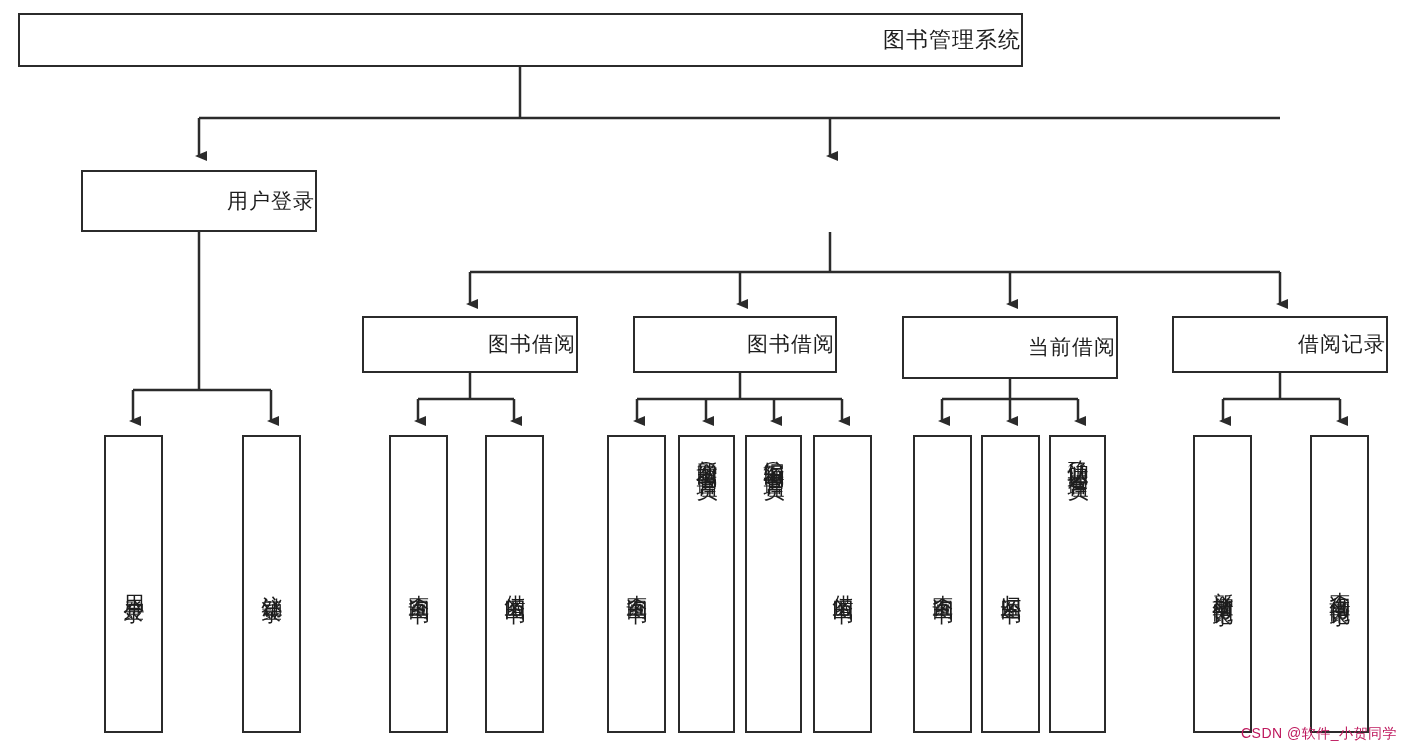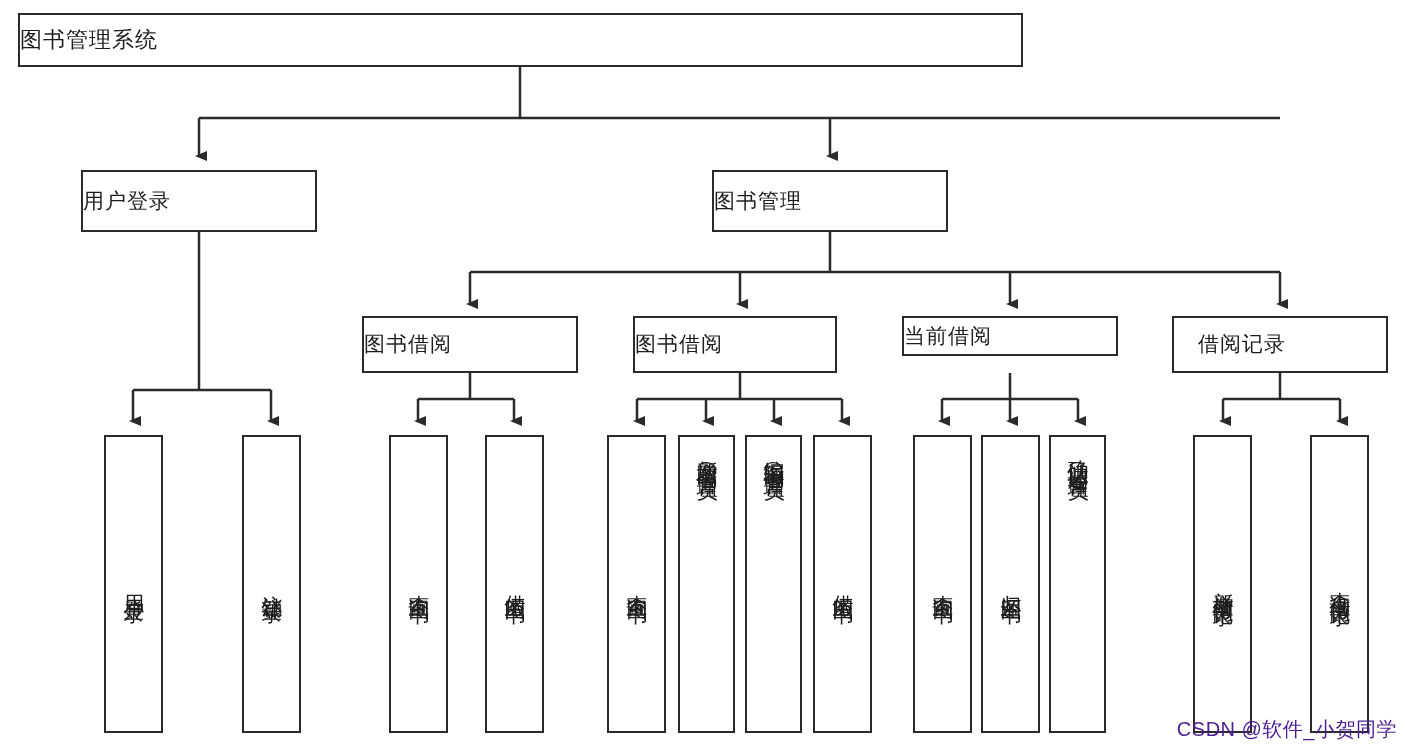--- a/index.html
+++ b/index.html
@@ -7,21 +7,21 @@
   #stage{position:relative;width:1405px;height:747px;overflow:hidden;background:#fff;}
   #edges{position:absolute;left:0;top:0;width:1405px;height:747px;}
 
   .node{
     position:absolute;
     box-sizing:border-box;
     background:#ffffff;
     border:2.5px solid #2b2b2b;
     display:flex;
     align-items:center;
-    justify-content:flex-start;
+    justify-content:flex-end;
     color:#1a1a1a;
   }
   .node .lbl{
     font-size:21px;
     line-height:1.15;
     letter-spacing:1px;
     white-space:nowrap;
     color:#1d1d1d;
   }
   .node.root .lbl{font-size:22px;}
@@ -48,22 +48,22 @@
     display:flex;
     align-items:center;
     justify-content:center;
   }
   .leafwrap.top{align-items:flex-start;padding-top:6px;}
 
   #watermark{
     position:absolute;
     right:8px;
     bottom:4px;
-    font-size:20px;
-    color:#4c1d95;
+    font-size:14px;
+    color:#be185d;
     letter-spacing:0.5px;
     white-space:nowrap;
     font-family:"Liberation Sans","DejaVu Sans",sans-serif;
   }
 </style>
 </head>
 <body>
 
 <div id="stage">
 
@@ -119,31 +119,28 @@
     </g>
   </svg>
 
   <div class="node root" style="left:18px;top:13px;width:1005px;height:54px;">
     <span class="lbl">图书管理系统</span>
   </div>
 
   <div class="node" style="left:81px;top:170px;width:236px;height:62px;">
     <span class="lbl">用户登录</span>
   </div>
-  <div class="node" style="left:712px;top:170px;width:236px;height:62px;">
-    <span class="lbl">图书管理</span>
-  </div>
 
   <div class="node" style="left:362px;top:316px;width:216px;height:57px;">
     <span class="lbl">图书借阅</span>
   </div>
   <div class="node" style="left:633px;top:316px;width:204px;height:57px;">
     <span class="lbl">图书借阅</span>
   </div>
-  <div class="node" style="left:902px;top:316px;width:216px;height:40px;">
+  <div class="node" style="left:902px;top:316px;width:216px;height:63px;">
     <span class="lbl">当前借阅</span>
   </div>
   <div class="node" style="left:1172px;top:316px;width:216px;height:57px;padding-left:24px;">
     <span class="lbl">借阅记录</span>
   </div>
 
   <div class="node leaf" style="left:104px;top:435px;width:59px;height:298px;">
     <div class="leafwrap">
       <span class="lbl">用户登录</span>
     </div>

